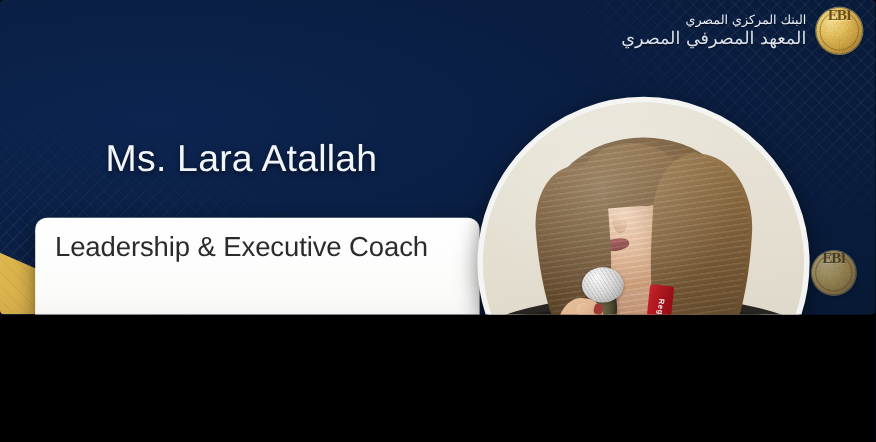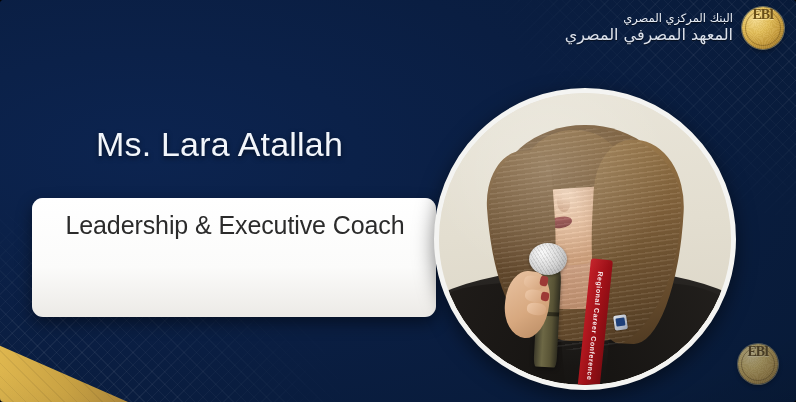--- a/index.html
+++ b/index.html
@@ -10,21 +10,21 @@
   body {
     width: 796px;
     height: 402px;
     overflow: hidden;
     font-family: "Liberation Sans", sans-serif;
   }
 
   #slide {
     position: relative;
     width: 796px;
-    height: 402px;
+    height: 286px;
     background: #0a1f44;
     overflow: hidden;
     border-radius: 4px;
   }
 
   
   .bg-base {
     position: absolute;
     inset: 0;
     background:
@@ -260,21 +260,21 @@
     flex-direction: column;
     gap: 4px;
   }
   .role-line {
     color: #2b2b2b;
     font-size: 25px;
     letter-spacing: -0.1px;
     white-space: nowrap;
     line-height: 1.16;
   }
-  .role-line.l1 { text-align: center; padding-left: 2px; }
+  .role-line.l1 { text-align: left; padding-left: 2px; }
   .role-line.l2 { text-align: center; padding-right: 34px; }
 
   
   .portrait {
     position: absolute;
     left: 434px;
     top: 88px;
     width: 292px;
     height: 292px;
     border-radius: 50%;

